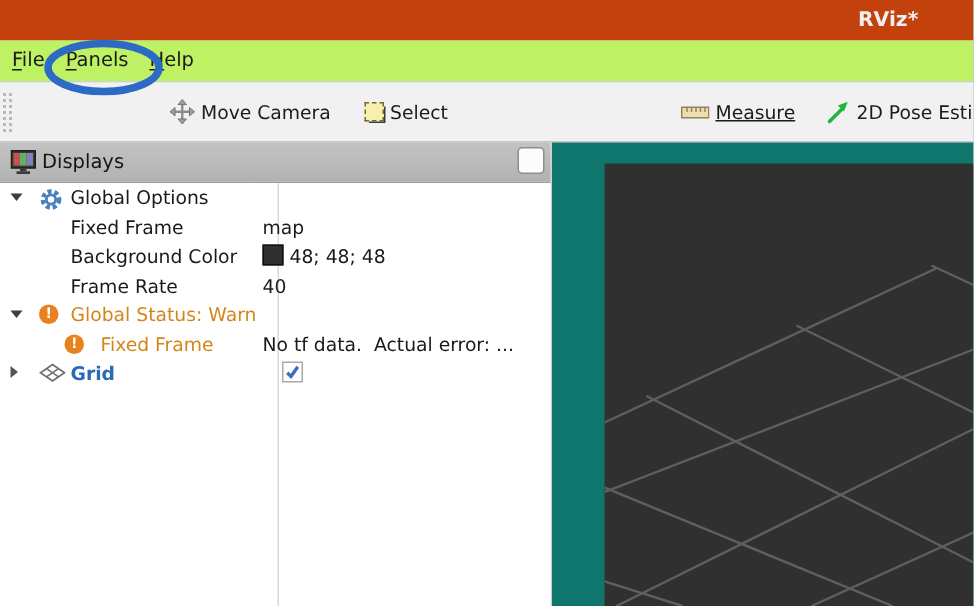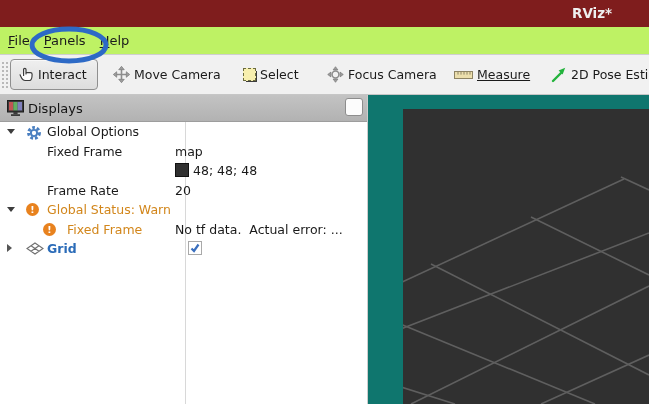--- a/index.html
+++ b/index.html
@@ -1,20 +1,20 @@
 <!DOCTYPE html>
 <html><head>
 <meta charset="utf-8">
 <style>
   html,body{margin:0;padding:0;}
   body{font-family:"DejaVu Sans","Liberation Sans",sans-serif;}
   #app{position:relative;width:649px;height:404px;background:#ececec;overflow:hidden;}
 
   
-  .titlebar{position:absolute;left:0;top:0;width:649px;height:27px;background:#7f1d1d;}
+  .titlebar{position:absolute;left:0;top:0;width:649px;height:27px;background:#c2410c;}
   .titlebar .title{position:absolute;left:572px;top:5px;color:#efefef;font-size:13.5px;font-weight:bold;}
 
   
   .menubar{position:absolute;left:0;top:27px;width:649px;height:28px;background:#bef264;
            border-bottom:1px solid #cfcfcf;display:flex;align-items:stretch;padding-left:8px;box-sizing:border-box;}
   .menu-item{display:flex;align-items:center;padding:0 7px;font-size:13px;color:#1b1b1b;cursor:default;}
   .menu-item:first-child{padding-left:0;}
   .mnemonic{text-decoration:underline;text-underline-offset:2px;}
 
   
@@ -89,47 +89,34 @@
     </div>
   </div>
 
   <svg class="annotation" width="84" height="40">
     <ellipse cx="42" cy="20" rx="37" ry="16" fill="none" stroke="#2d6ac6" stroke-width="5"></ellipse>
   </svg>
 
   <div class="toolbar">
     <div class="tb-handle"></div>
 
-    <div class="tool tool-button">
-      <svg width="16" height="16" viewBox="0 0 16 16">
-        <path d="M5.6 8.5 V2.6 a1.2 1.2 0 0 1 2.4 0 V7 M8 5.6 h4.4 a1.7 1.7 0 0 1 1.7 1.7 c0 3.1-.9 6.2-2.5 6.2 H7.2 c-1.9 0-3.5-2.1-4.5-4.3 l-.6-1.4" fill="#fdfdfd" stroke="#3c3c3c" stroke-width="1.2" stroke-linejoin="round" stroke-linecap="round"></path>
-      </svg>
-      <span>Interact</span>
-    </div>
 
     <div class="tool t-move">
       <svg width="17" height="17" viewBox="-8.5 -8.5 17 17">
         <path d="M0 -5 V5 M-5 0 H5" stroke="#8d8d8d" stroke-width="1.6" fill="none"></path>
         <path d="M0 -8.2 L2.8 -4.8 H-2.8 Z M0 8.2 L2.8 4.8 H-2.8 Z M-8.2 0 L-4.8 2.8 V-2.8 Z M8.2 0 L4.8 2.8 V-2.8 Z" fill="#9d9d9d" stroke="#6e6e6e" stroke-width="0.6"></path>
       </svg>
       <span>Move Camera</span>
     </div>
 
     <div class="tool t-select">
       <span class="sel-box"></span>
       <span>Select</span>
     </div>
 
-    <div class="tool t-focus">
-      <svg width="17" height="17" viewBox="-8.5 -8.5 17 17">
-        <circle r="3.4" fill="none" stroke="#8d8d8d" stroke-width="1.5"></circle>
-        <path d="M0 -7.8 L2.4 -4.6 H-2.4 Z M0 7.8 L2.4 4.6 H-2.4 Z M-7.8 0 L-4.6 2.4 V-2.4 Z M7.8 0 L4.6 2.4 V-2.4 Z" fill="#9d9d9d" stroke="#6e6e6e" stroke-width="0.6"></path>
-      </svg>
-      <span>Focus Camera</span>
-    </div>
 
     <div class="tool t-measure">
       <svg width="19" height="10" viewBox="0 0 19 10">
         <rect x="0.5" y="1.5" width="18" height="7" fill="#ecdfad" stroke="#8e8464" stroke-width="1"></rect>
         <path d="M4 2 v2.6 M7 2 v2.6 M10 2 v2.6 M13 2 v2.6 M16 2 v2.6" stroke="#8e8464" stroke-width="1"></path>
       </svg>
       <span>Measure</span>
     </div>
 
     <div class="tool t-pose">
@@ -168,26 +155,27 @@
           </svg>
           <span class="lbl">Global Options</span>
         </div>
 
         <div class="trow">
           <span class="lbl">Fixed Frame</span>
           <span class="val">map</span>
         </div>
 
         <div class="trow">
+          <span class="lbl">Background Color</span>
           <span class="val"><span class="swatch"></span><span>48; 48; 48</span></span>
         </div>
 
         <div class="trow">
           <span class="lbl">Frame Rate</span>
-          <span class="val">20</span>
+          <span class="val">40</span>
         </div>
 
         <div class="trow">
           <span class="exp tri-down"></span>
           <span class="ricon warn-badge">!</span>
           <span class="lbl warn-txt">Global Status: Warn</span>
         </div>
 
         <div class="trow">
           <span class="ricon2 warn-badge">!</span>

